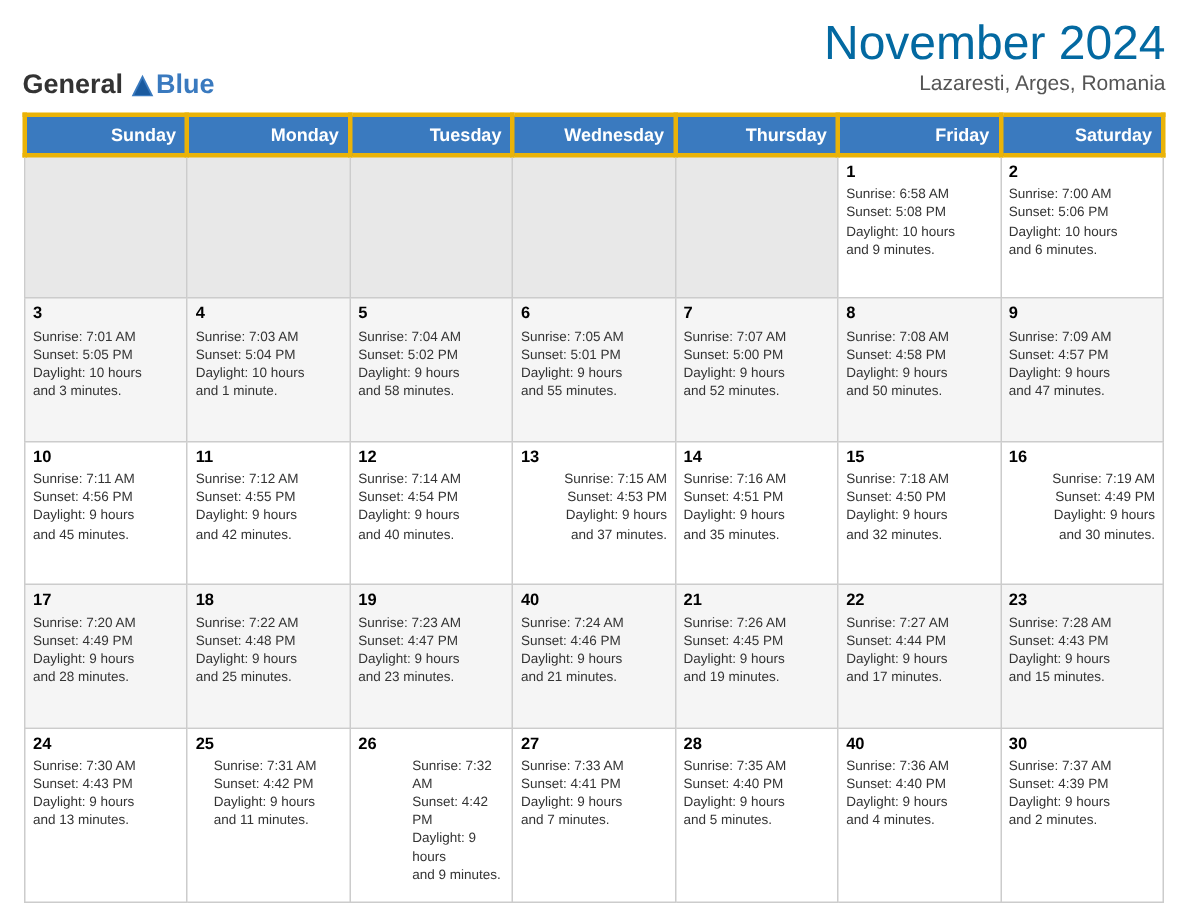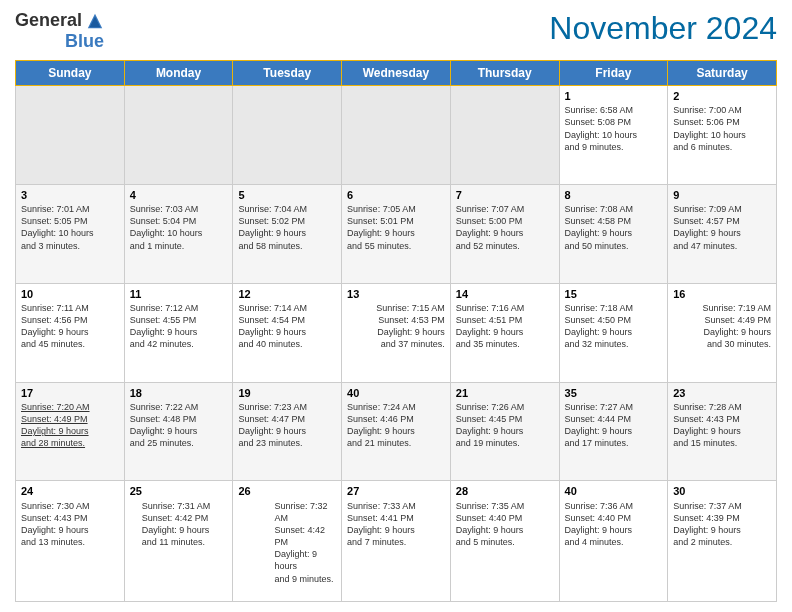--- a/index.html
+++ b/index.html
@@ -18,22 +18,22 @@
       flex-direction: column;
     }
     .header {
       display: flex;
       justify-content: space-between;
       align-items: flex-start;
       margin-bottom: 8px;
     }
     .logo {
       display: flex;
-      flex-direction: column;
-      align-items: flex-end;
+      align-items: flex-start;
+      margin-top: 36px;
     }
     .logo-text {
       display: flex;
       align-items: center;
       gap: 2px;
     }
     .logo-general {
       font-size: 18px;
       font-weight: bold;
       color: #333;
@@ -63,24 +63,24 @@
     .calendar {
       flex: 1;
       border: 1px solid #ccc;
       border-collapse: collapse;
       width: 100%;
       table-layout: fixed;
     }
     .calendar th {
       background: #3a7abf;
       color: #fff;
-      text-align: center;
+      text-align: right;
       padding: 5px 6px;
       font-size: 12px;
-      border: 1px solid #eab308;
+      border: 3px solid #eab308;
     }
     .calendar td {
       vertical-align: top;
       border: 1px solid #ccc;
       padding: 3px 5px;
       font-size: 9.5px;
       line-height: 1.3;
       background: #fff;
     }
     .calendar tr:nth-child(even) td {
@@ -120,20 +120,21 @@
         <span class="logo-general">General</span>
         <svg class="logo-icon" viewBox="0 0 20 20">
           <polygon points="10,2 18,18 2,18" fill="#3a7abf"></polygon>
           <polygon points="10,5 16,17 4,17" fill="#1a5a9f"></polygon>
         </svg>
       </div>
       <span class="logo-blue">Blue</span>
     </div>
     <div class="title-section">
       <div class="month-title">November 2024</div>
+      <div class="subtitle">Lazaresti, Arges, Romania</div>
     </div>
   </div>
 
   <table class="calendar">
     <thead>
       <tr class="header-row">
         <th>Sunday</th>
         <th>Monday</th>
         <th>Tuesday</th>
         <th>Wednesday</th>
@@ -262,21 +263,21 @@
             <span class="day-num">16</span>
             <div class="day-info" style="white-space: pre-line; text-align: right;">Sunrise: 7:19 AM
 Sunset: 4:49 PM
 Daylight: 9 hours
 and 30 minutes.</div>
           </td>
         </tr>
         <tr class="data-row row-gray">
           <td>
             <span class="day-num">17</span>
-            <div class="day-info" style="white-space: pre-line; text-decoration: underline;">Sunrise: 7:20 AM
+            <div class="day-info" style="white-space: pre-line;">Sunrise: 7:20 AM
 Sunset: 4:49 PM
 Daylight: 9 hours
 and 28 minutes.</div>
           </td>
           <td>
             <span class="day-num">18</span>
             <div class="day-info" style="white-space: pre-line;">Sunrise: 7:22 AM
 Sunset: 4:48 PM
 Daylight: 9 hours
 and 25 minutes.</div>
@@ -296,21 +297,21 @@
 and 21 minutes.</div>
           </td>
           <td>
             <span class="day-num">21</span>
             <div class="day-info" style="white-space: pre-line;">Sunrise: 7:26 AM
 Sunset: 4:45 PM
 Daylight: 9 hours
 and 19 minutes.</div>
           </td>
           <td>
-            <span class="day-num">35</span>
+            <span class="day-num">22</span>
             <div class="day-info" style="white-space: pre-line;">Sunrise: 7:27 AM
 Sunset: 4:44 PM
 Daylight: 9 hours
 and 17 minutes.</div>
           </td>
           <td>
             <span class="day-num">23</span>
             <div class="day-info" style="white-space: pre-line;">Sunrise: 7:28 AM
 Sunset: 4:43 PM
 Daylight: 9 hours

